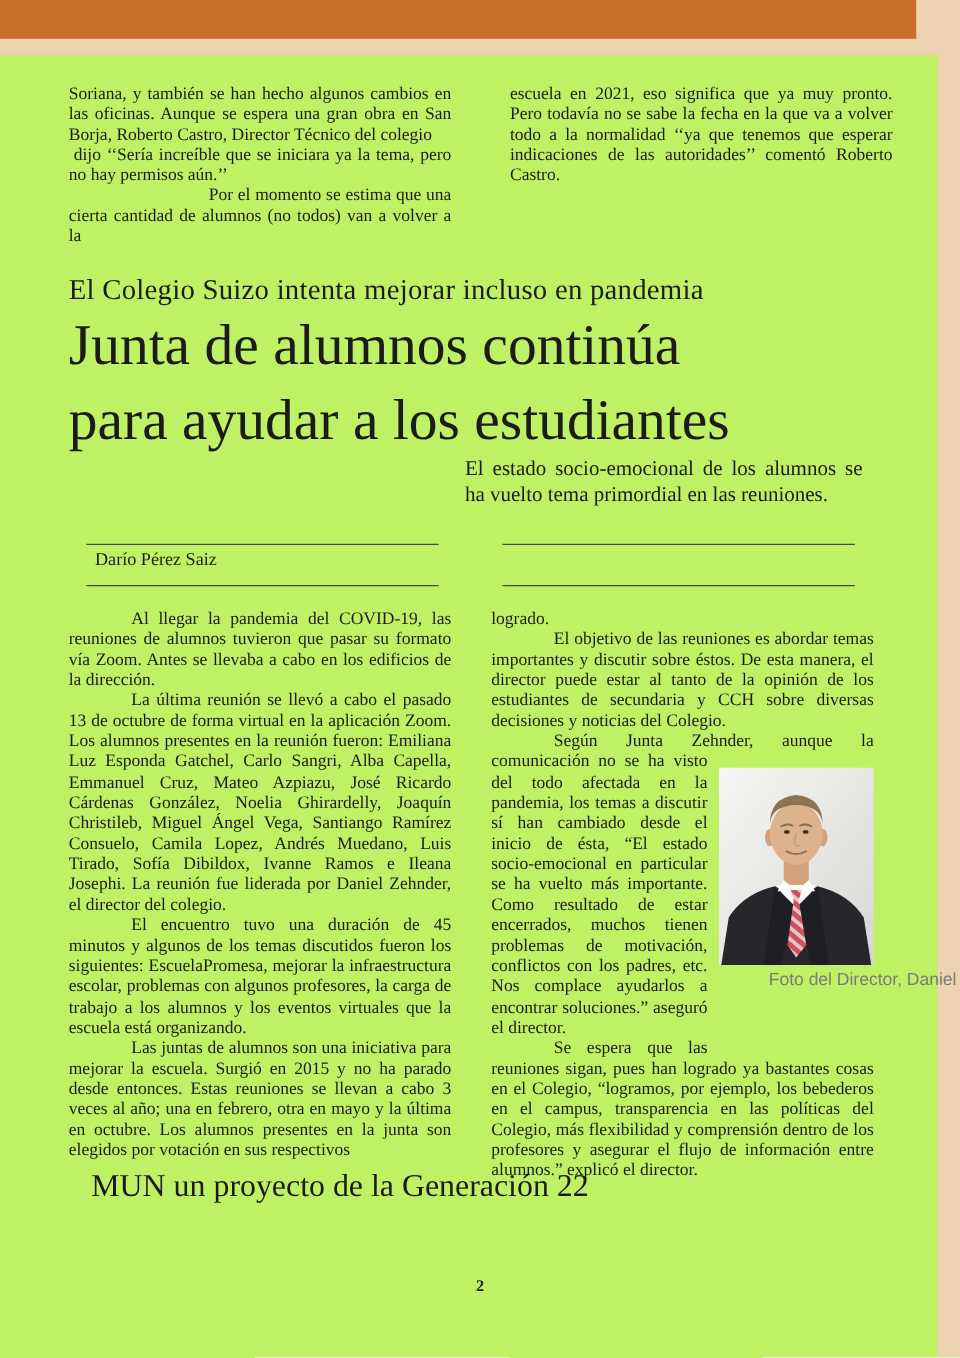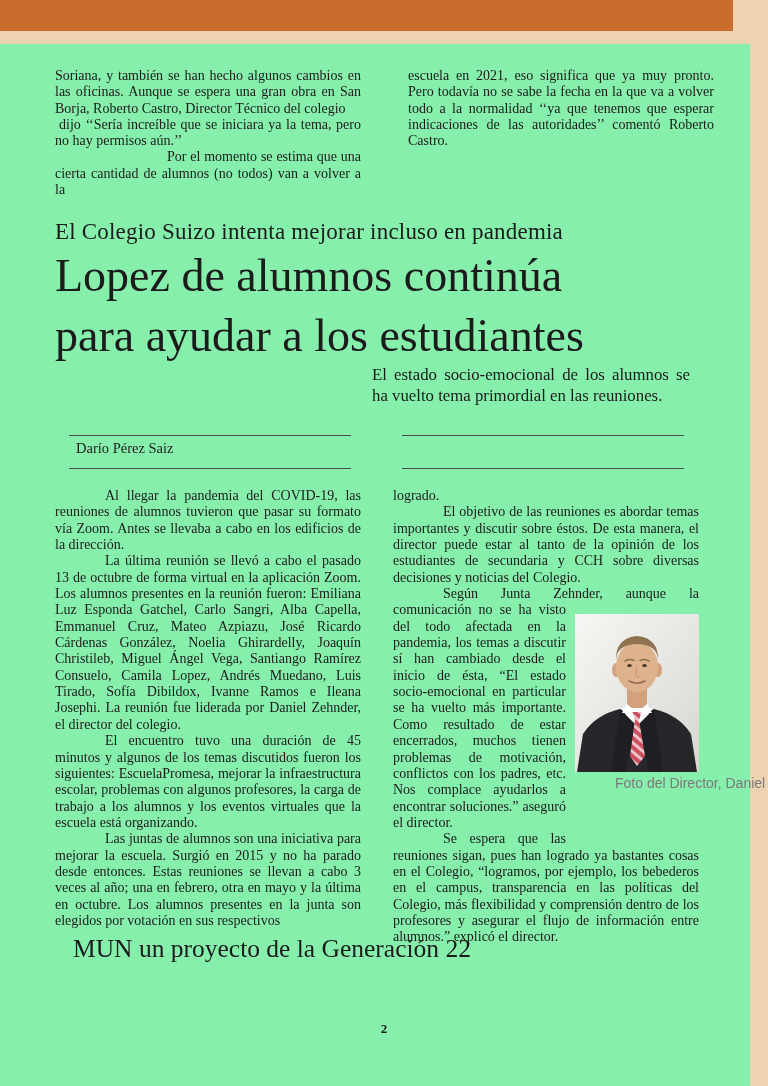--- a/index.html
+++ b/index.html
@@ -1,17 +1,17 @@
 <!DOCTYPE html>
 <html><head>
 <meta charset="utf-8">
 <style>
   html,body{margin:0;padding:0;background:#ffffff;}
   .page{
-    position:relative; width:768px; height:1086px; background:#86efac;
+    position:relative; width:768px; height:1086px; background:#bef264;
     font-family:"Liberation Serif", serif; color:#1b1b1b; overflow:hidden;
   }
   
   .band-light{position:absolute;left:0;top:0;width:768px;height:44px;background:#eed3b1;}
   .band-dark{position:absolute;left:0;top:0;width:733px;height:31px;background:#c96d2c;}
   .edge-strip{position:absolute;right:0;top:0;width:18px;height:1086px;background:#eed3b1;}
 
   
   .top-columns{position:absolute;left:55px;top:68px;width:659px;display:flex;gap:47px;}
   .top-columns .col{width:306px;font-size:14px;line-height:16.3px;text-align:justify;}
@@ -65,21 +65,21 @@
       <p class="ind-xl">Por el momento se estima que una cierta cantidad de alumnos (no todos) van a volver a la</p>
     </div>
     <div class="col">
       <p>escuela en 2021, eso significa que ya muy pronto. Pero todavía  no se sabe la fecha en la que va a volver todo a la normalidad ‘‘ya que tenemos que esperar indicaciones de las autoridades’’ comentó Roberto Castro.</p>
     </div>
   </div>
 
   <div class="kicker">El Colegio Suizo intenta mejorar incluso en pandemia</div>
 
   <h1 class="headline">
-    <span class="hl">Lopez de alumnos continúa</span>
+    <span class="hl">Junta de alumnos continúa</span>
     <span class="hl">para ayudar a los estudiantes</span>
   </h1>
 
   <div class="standfirst">El estado socio-emocional de los alumnos se  ha vuelto tema primordial en las reuniones.</div>
 
   <div class="byline-row">
     <div class="byline-box">
       <div class="rule"></div>
       <div class="byline-text">Darío Pérez Saiz</div>
       <div class="rule"></div>

